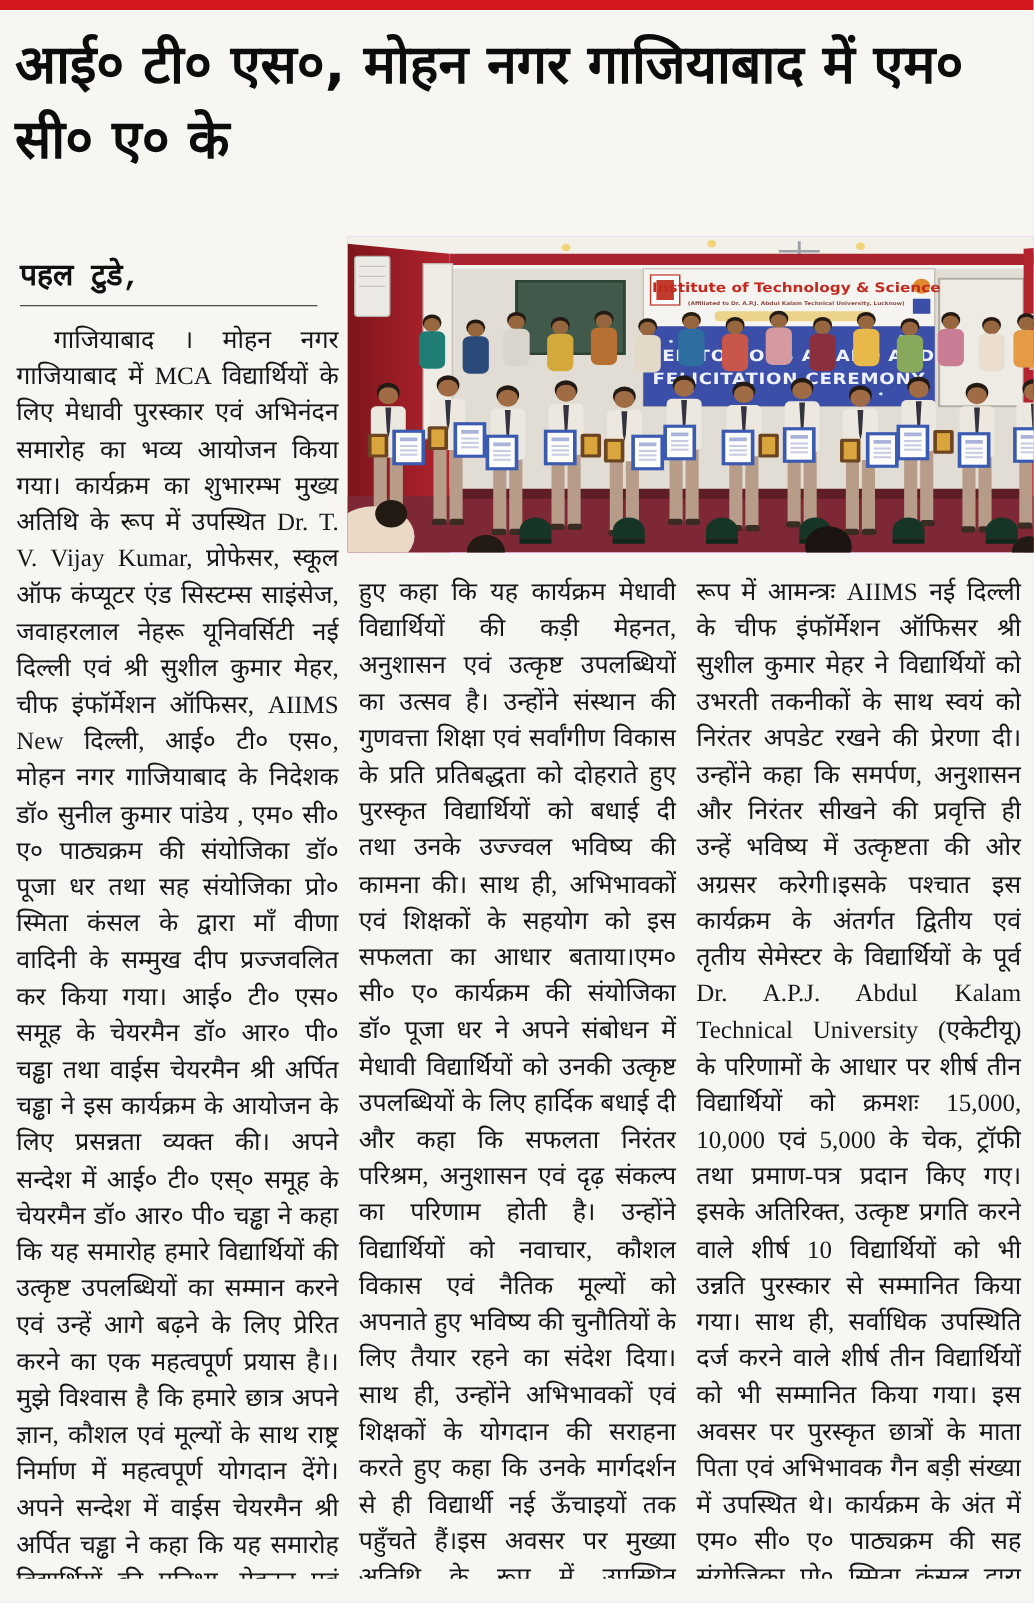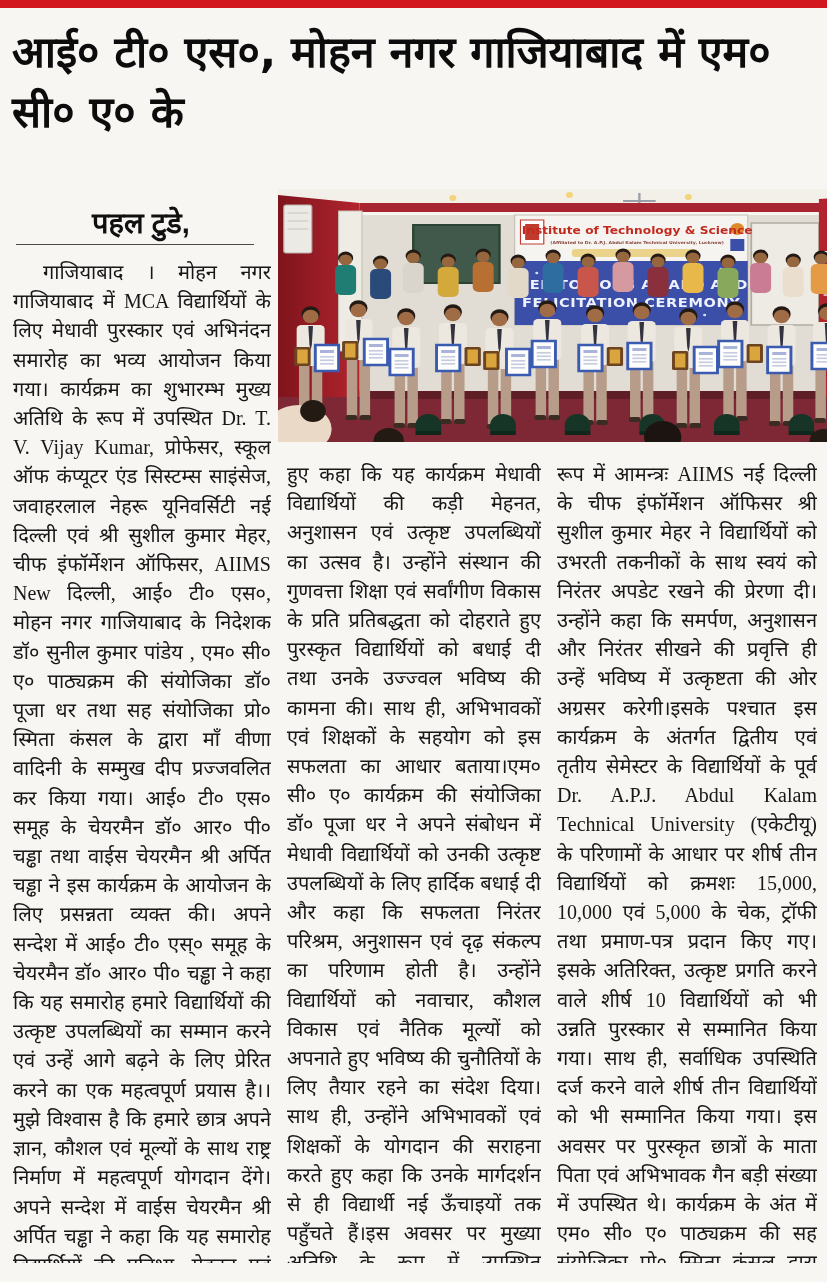--- a/index.html
+++ b/index.html
@@ -9,22 +9,22 @@
     font-family:"Liberation Serif","DejaVu Serif",serif; color:#161616;
   }
   .top-bar { position:absolute; left:0; top:0; width:827px; height:8px; background:#d3171e; }
   .headline {
     position:absolute; left:12px; top:22px; width:805px;
     font-family:"DejaVu Sans","Liberation Sans",sans-serif;
     font-weight:700; font-size:43px; line-height:60px; color:#0c0c0c;
   }
   .byline {
     position:absolute; left:16px; top:202px; width:250px;
-    font-family:Liberation Sans, sans-serif;
-    font-weight:700; font-size:29px; color:#101010;text-align:center;
+    font-family:Liberation Mono, monospace;
+    font-weight:700; font-size:24px; color:#101010;
   }
   .byline-rule { position:absolute; left:16px; top:244px; width:238px; border-top:1.6px solid #4a4a4a; }
   .photo-frame { position:absolute; left:278px; top:189px; width:633px; height:253px; background:#f0abfc; }
   .photo-frame svg { display:block; width:100%; height:100%; }
   .col {
     position:absolute; font-size:20px; line-height:29.2px; text-align:justify;
     overflow:hidden; color:#171717; word-spacing:1px;
   }
   .col-1 { left:13px;  top:258px; width:258px; height:1005px; text-indent:30px; }
   .col-2 { left:287px; top:460px; width:254px; height:803px; }

